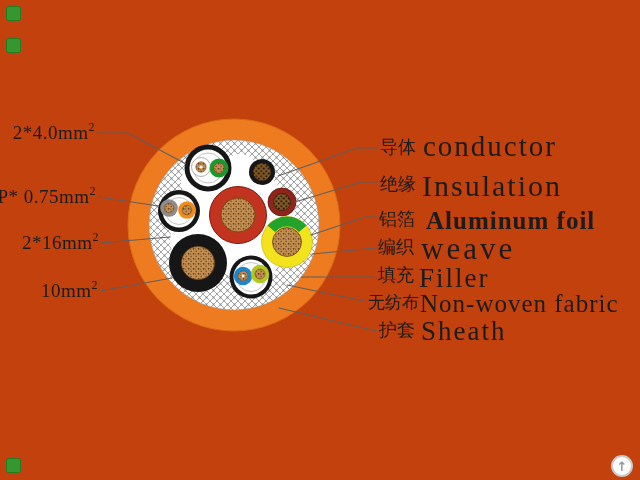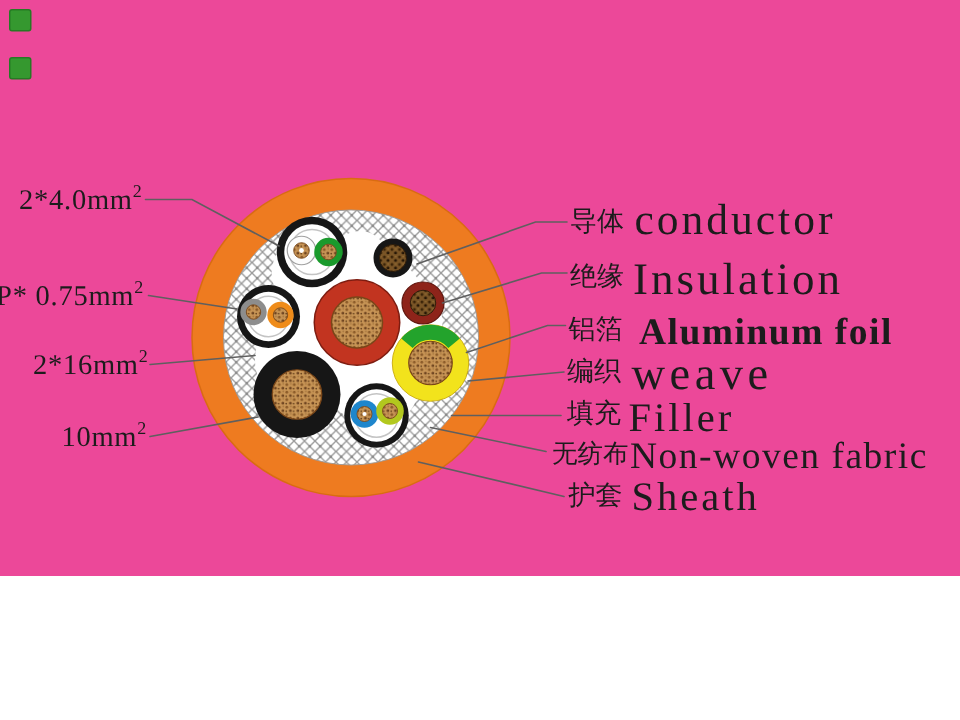--- a/index.html
+++ b/index.html
@@ -1,16 +1,16 @@
 <!DOCTYPE html>
 <html><head>
 <meta charset="utf-8">
 <style>
   html,body{margin:0;padding:0;background:#ffffff;}
-  .stage{position:relative;width:640px;height:384px;background:#ec4899;overflow:hidden;
+  .stage{position:relative;width:640px;height:480px;background:#c2410c;overflow:hidden;
          font-family:"Liberation Serif","DejaVu Serif",serif;text-align:center;}
   .stage svg{position:absolute;left:0;top:0;}
   .corner-marker{position:absolute;width:13px;height:13px;border-radius:2px;}
   .scroll-top{position:absolute;left:611px;top:455px;width:22px;height:22px;border-radius:50%;
       background:#fcfcfc;border:2px solid #c9c9c9;box-sizing:border-box;
       display:flex;align-items:center;justify-content:center;
       color:#9a9a9a;font-size:13px;font-weight:bold;line-height:1;cursor:pointer;
       font-family:"DejaVu Sans","Liberation Sans",sans-serif;}
   text{fill:#1c1c1c;}
 </style>

